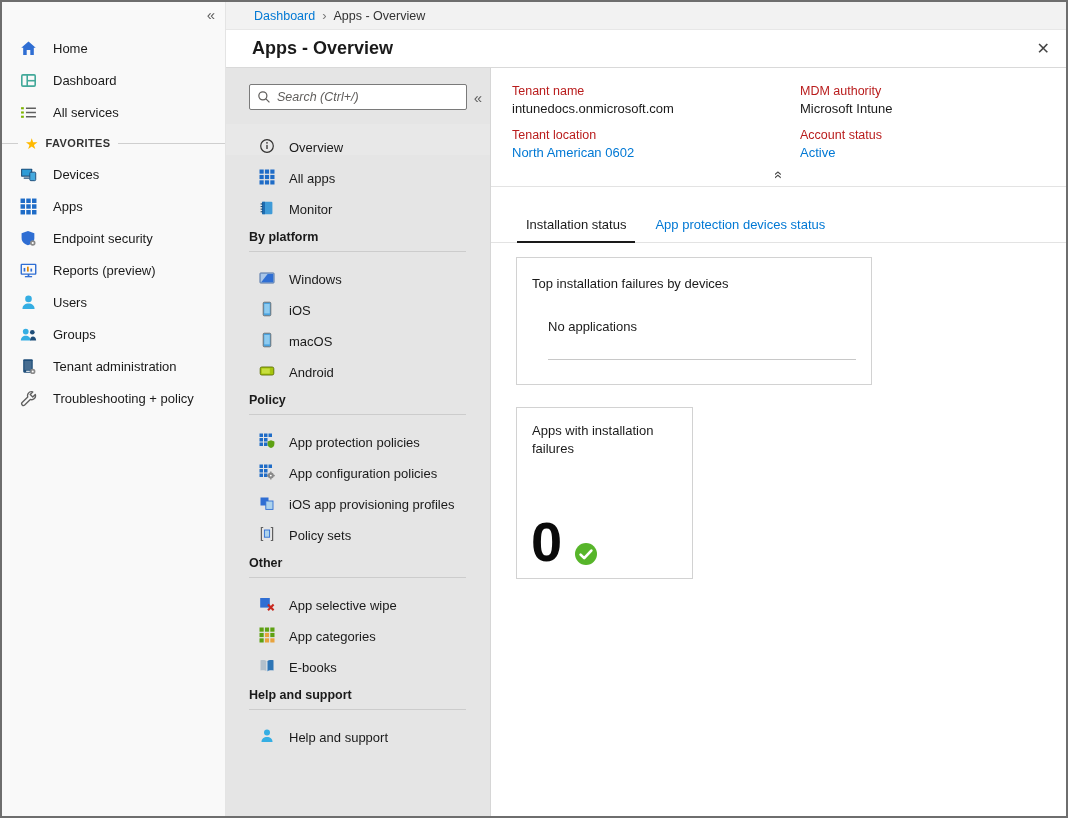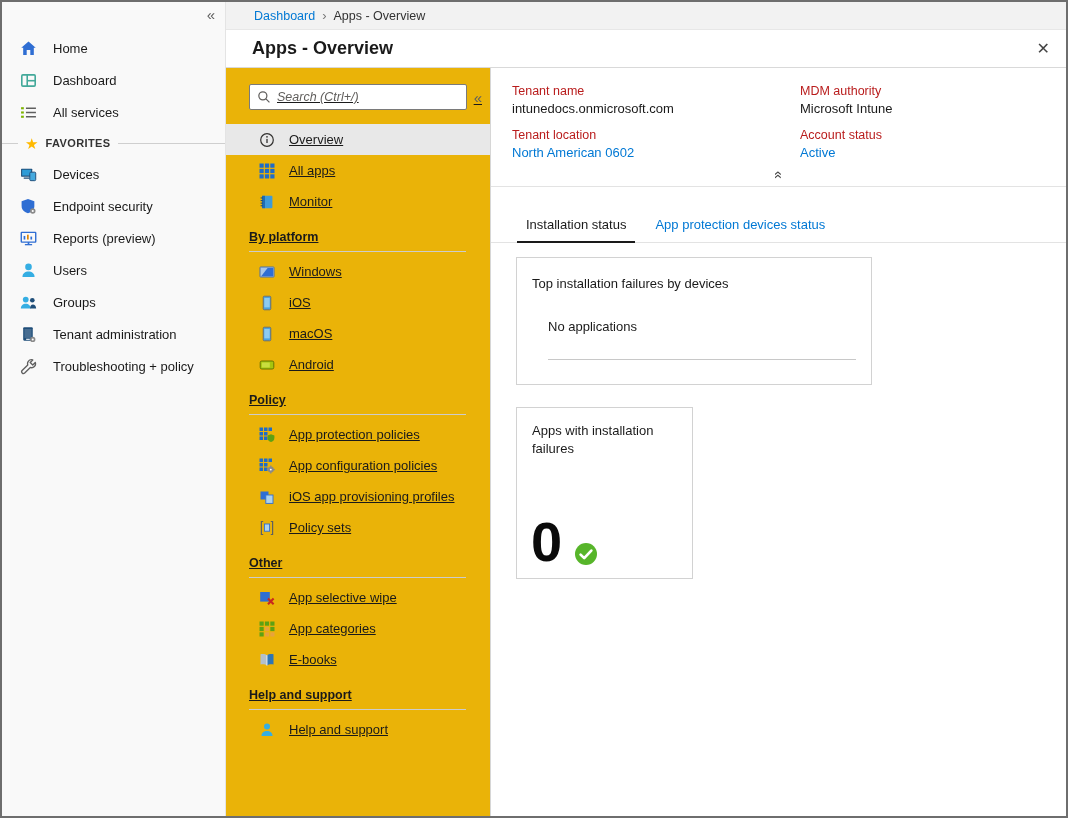--- a/index.html
+++ b/index.html
@@ -49,37 +49,37 @@
     display: flex; align-items: center; justify-content: space-between;
     padding: 0 16px 0 26px;
   }
   .page-title { font-size: 18px; font-weight: 600; color: #1a1a1a; }
   .close-x { font-size: 16px; color: #444; cursor: pointer; font-weight: 400; }
 
   .content-row { flex: 1; display: flex; min-height: 0; }
 
   
   .blade {
-    width: 265px; flex: 0 0 265px; background: #eab308;
-    border-right: 1px solid #d6d6d6; overflow: hidden; text-decoration: underline;
+    width: 265px; flex: 0 0 265px; background: #e5e5e5;
+    border-right: 1px solid #d6d6d6; overflow: hidden;
   }
   .search-row { display: flex; align-items: center; margin: 16px 8px 0 23px; }
   .search-box {
     flex: 1; height: 26px; border: 1px solid #7a7a7a; border-radius: 2px;
     background: #fff; display: flex; align-items: center; padding: 0 7px; gap: 6px;
   }
   .search-input {
     border: none; outline: none; width: 100%; font-size: 12.5px;
     font-family: inherit; color: #333; background: transparent;
   }
   .search-input::placeholder { color: #605e5c; font-style: italic; }
   .blade-collapse { margin-left: 7px; color: #5f5f5f; font-size: 15px; cursor: pointer; user-select: none; }
   .blade-menu { margin-top: 14px; }
   .bitem {
-    display: flex; align-items: center; height: 31px;
+    display: flex; align-items: flex-end; height: 31px;
     padding-left: 32px; gap: 13px; font-size: 13px; color: #1a1a1a; cursor: pointer;
   }
   .bitem.selected { background: #e8e8e8; }
   .bsection {
     margin: 13px 24px 4px 23px; padding-bottom: 7px;
     border-bottom: 1px solid #ccc;
     font-size: 12.5px; font-weight: 700; color: #1a1a1a;
   }
 
   
@@ -175,20 +175,36 @@
           <svg width="17" height="17" viewBox="0 0 16 16">
               <rect x="1" y="2.5" width="10.5" height="7.5" rx="0.5" fill="#1f4e79"></rect>
               <rect x="2" y="3.5" width="8.5" height="5.5" fill="#2e9bd6"></rect>
               <rect x="3.5" y="10.8" width="5.5" height="1.2" fill="#1f4e79"></rect>
               <rect x="9.2" y="5.8" width="5.6" height="8" rx="1" fill="#45aadf" stroke="#1f4e79" stroke-width="0.9"></rect>
             </svg>
         </span>
         <span>Devices</span>
       </div>
 
+      <div class="lnav-item">
+        <span class="icon16">
+          <svg width="17" height="17" viewBox="0 0 16 16" fill="#1f6cc7">
+              <rect x="0.5" y="0.5" width="4.2" height="4.2"></rect>
+              <rect x="5.9" y="0.5" width="4.2" height="4.2"></rect>
+              <rect x="11.3" y="0.5" width="4.2" height="4.2"></rect>
+              <rect x="0.5" y="5.9" width="4.2" height="4.2"></rect>
+              <rect x="5.9" y="5.9" width="4.2" height="4.2"></rect>
+              <rect x="11.3" y="5.9" width="4.2" height="4.2"></rect>
+              <rect x="0.5" y="11.3" width="4.2" height="4.2"></rect>
+              <rect x="5.9" y="11.3" width="4.2" height="4.2"></rect>
+              <rect x="11.3" y="11.3" width="4.2" height="4.2"></rect>
+            </svg>
+        </span>
+        <span>Apps</span>
+      </div>
 
       <div class="lnav-item">
         <span class="icon16">
           <svg width="17" height="17" viewBox="0 0 16 16">
               <path d="M7.5 1 13.5 3v4.6c0 3.8-2.8 5.7-6 6.8-3.2-1.1-6-3-6-6.8V3Z" fill="#2f6ed3"></path>
               <circle cx="12" cy="12.2" r="2.6" fill="#8a8a8a"></circle>
               <circle cx="12" cy="12.2" r="1" fill="#fff"></circle>
             </svg>
         </span>
         <span>Endpoint security</span>

